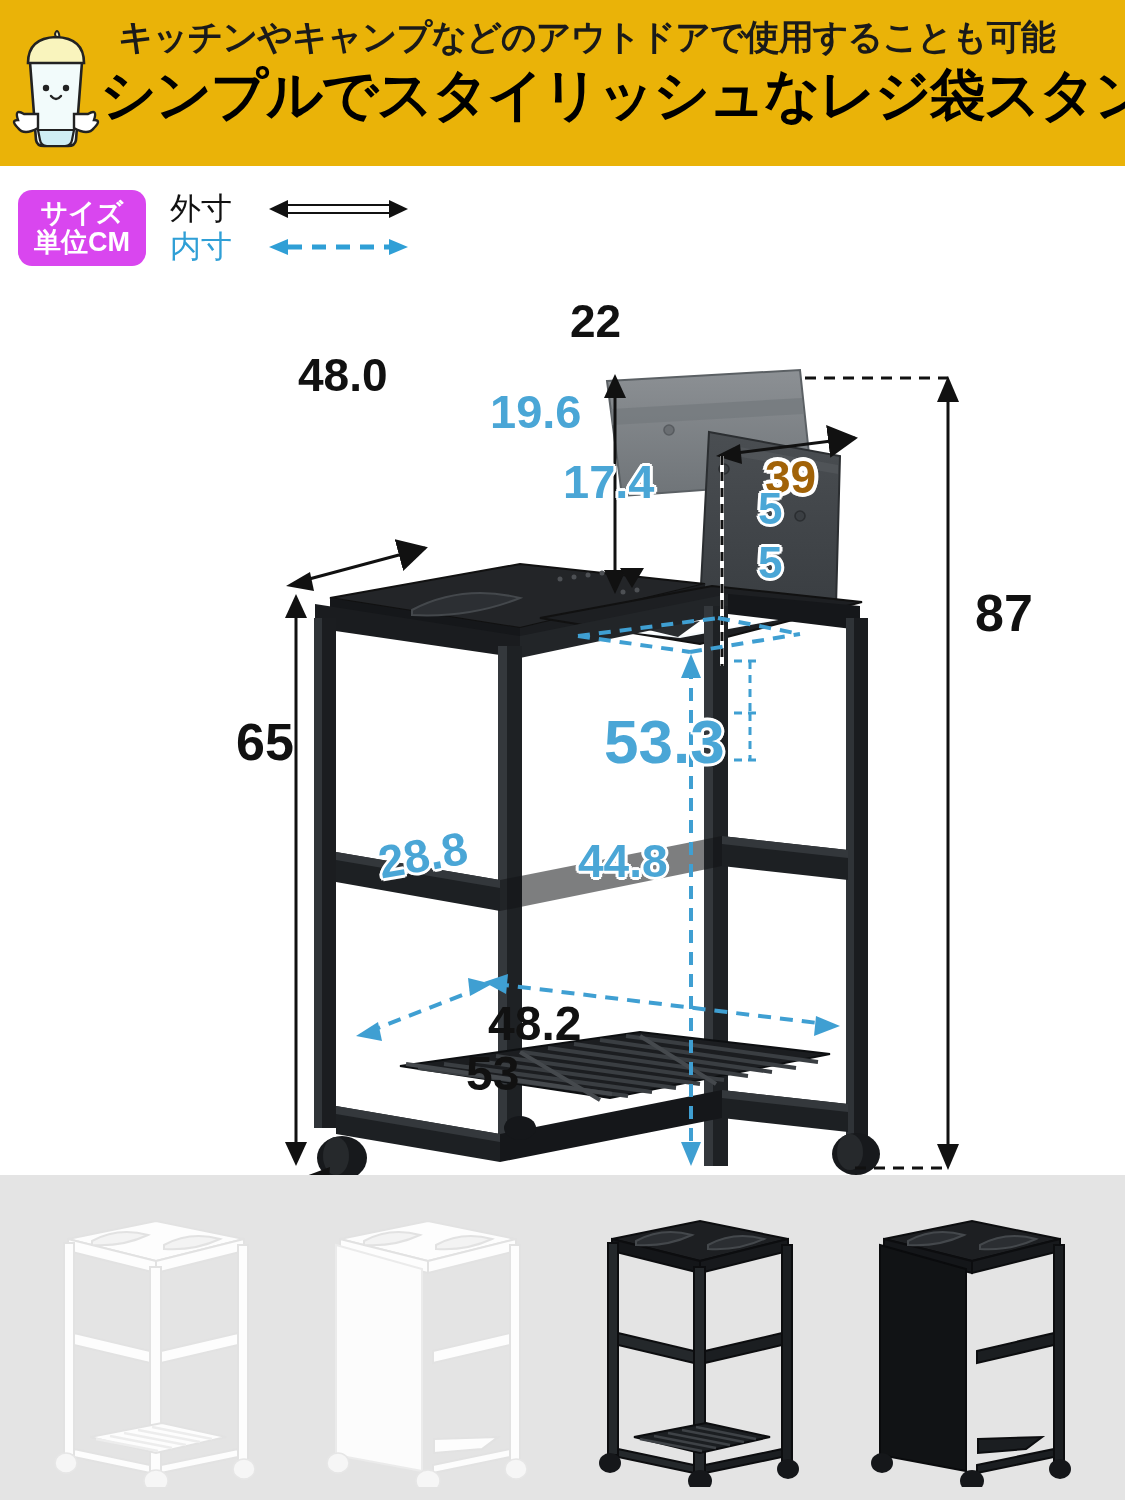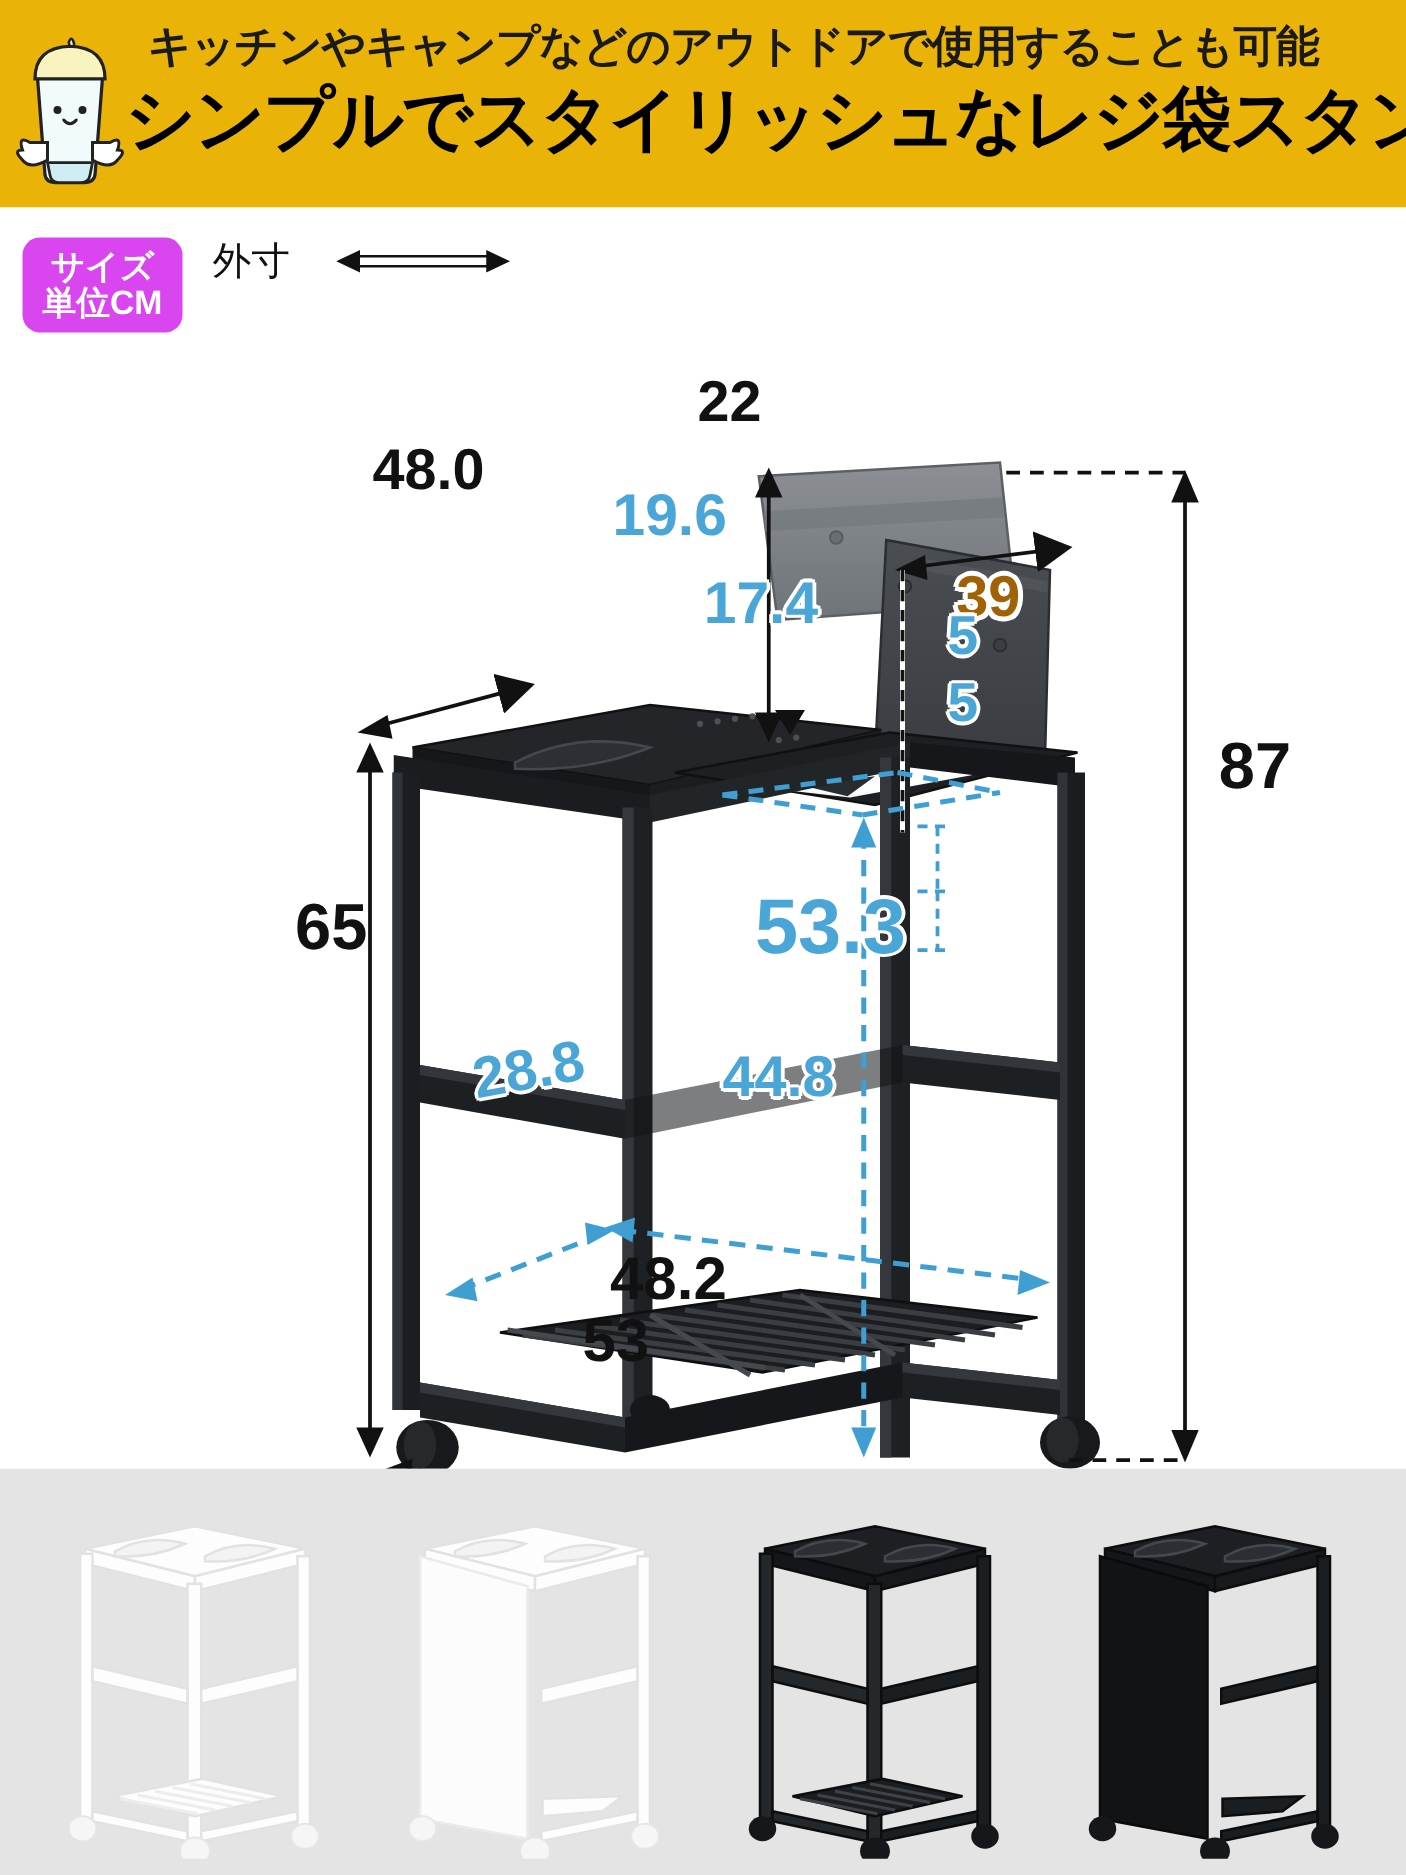--- a/index.html
+++ b/index.html
@@ -103,20 +103,28 @@
       <span>サイズ</span>
       <span>単位CM</span>
     </div>
     <div class="legend-rows">
       <div class="legend-row">
         <div class="lbl lbl-outer">外寸</div>
         <svg width="145" height="26">
           <path d="M3 13 L22 4 L22 22 Z" fill="#111"></path>
           <path d="M142 13 L123 4 L123 22 Z" fill="#111"></path>
           <rect x="21" y="9" width="103" height="8" fill="#fff" stroke="#111" stroke-width="2"></rect>
+        </svg>
+      </div>
+      <div class="legend-row">
+        <div class="lbl lbl-inner">内寸</div>
+        <svg width="145" height="26">
+          <path d="M3 13 L22 5 L22 21 Z" fill="#2f9fd6"></path>
+          <path d="M142 13 L123 5 L123 21 Z" fill="#2f9fd6"></path>
+          <line x1="22" y1="13" x2="123" y2="13" stroke="#2f9fd6" stroke-width="5" stroke-dasharray="14 10"></line>
         </svg>
       </div>
     </div>
 
     <svg class="overlay" viewBox="0 0 1125 1009">
       <defs>
         <marker id="ahB" markerWidth="11" markerHeight="11" refX="9" refY="5.5" orient="auto">
           <path d="M0,0 L10,5.5 L0,11 Z" fill="#111"></path>
         </marker>
         <marker id="ahBs" markerWidth="11" markerHeight="11" refX="9" refY="5.5" orient="auto">
@@ -325,21 +333,21 @@
         <path d="M153 1140 L145 1122 L161 1122 Z" fill="#3f9fd2"></path>
       </g>
 
       <g>
         <line x1="296" y1="1088" x2="296" y2="1126" stroke="#3f9fd2" stroke-width="4"></line>
         <path d="M296 1078 L288 1096 L304 1096 Z" fill="#3f9fd2"></path>
         <path d="M296 1138 L288 1120 L304 1120 Z" fill="#3f9fd2"></path>
       </g>
     </svg>
 
-    <div class="dim dim-black" style="left:558px;top:128px;font-size:46px;">22</div>
+    <div class="dim dim-black" style="left:570px;top:128px;font-size:46px;">22</div>
     <div class="dim dim-outlined" style="left:765px;top:248px;font-size:46px;">39</div>
     <div class="dim dim-black" style="left:298px;top:182px;font-size:46px;">48.0</div>
     <div class="dim dim-blue" style="left:490px;top:218px;font-size:47px;">19.6</div>
     <div class="dim dim-blue" style="left:563px;top:288px;font-size:47px;">17.4</div>
     <div class="dim dim-blue" style="left:758px;top:318px;font-size:44px;">5</div>
     <div class="dim dim-blue" style="left:758px;top:372px;font-size:44px;">5</div>
     <div class="dim dim-black" style="left:236px;top:498px;font-size:52px;margin-top:48px;">65</div>
     <div class="dim dim-black" style="left:975px;top:417px;font-size:52px;text-align:center;">87</div>
     <div class="dim dim-blue" style="left:588px;top:540px;font-size:62px;margin-left:16px;">53.3</div>
     <div class="dim dim-blue" style="left:378px;top:662px;font-size:46px;transform:rotate(-10deg);">28.8</div>

